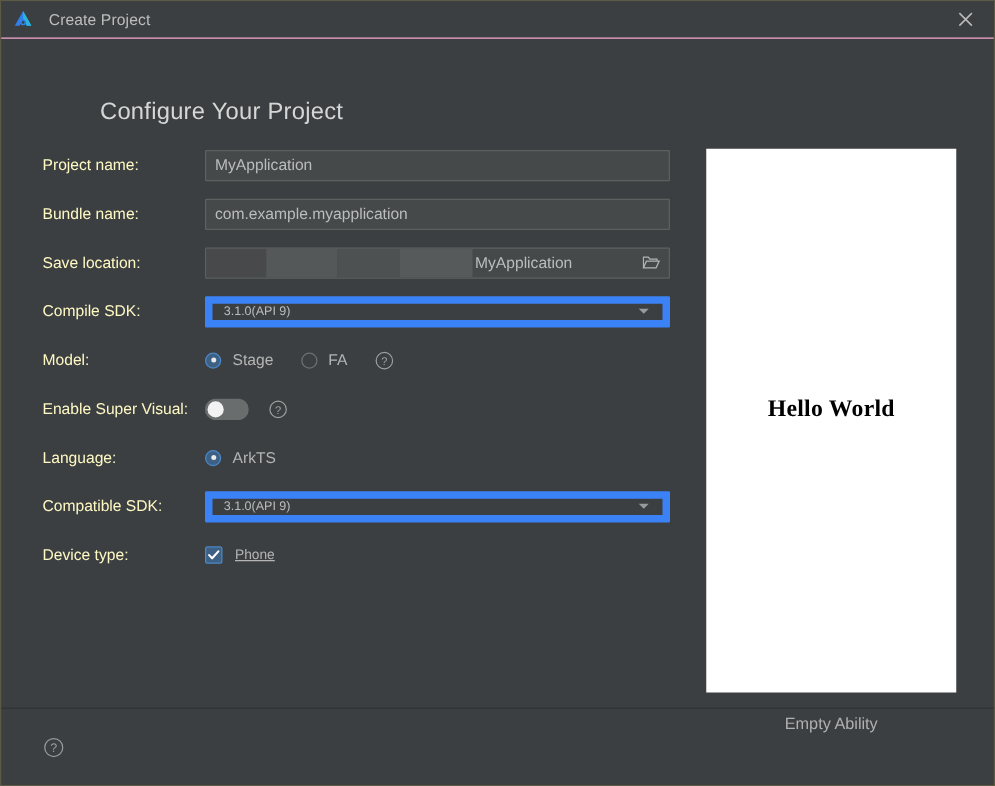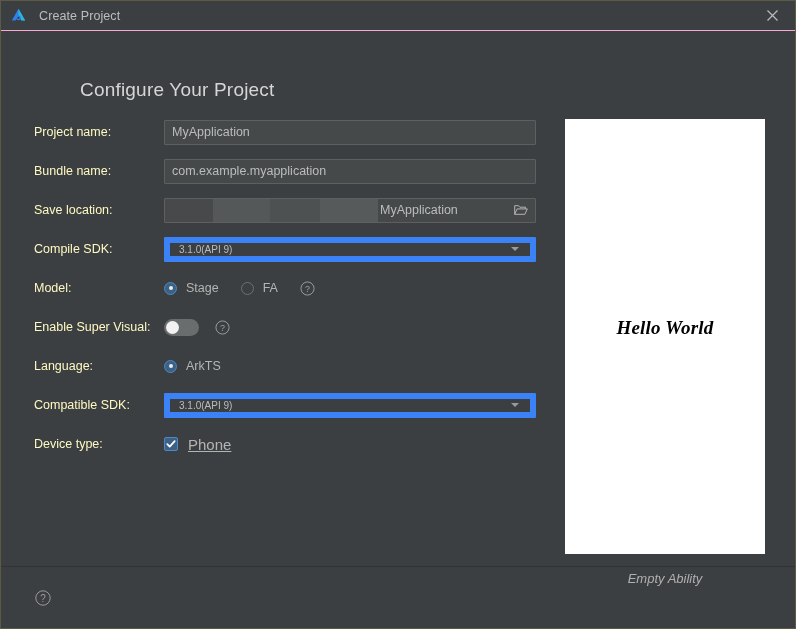--- a/index.html
+++ b/index.html
@@ -252,32 +252,31 @@
     background: #3d6185;
     border: 1px solid #4a88c7;
     border-radius: 2px;
     box-sizing: border-box;
     position: relative;
     flex: 0 0 auto;
   }
   .checkbox svg { position: absolute; left: 1px; top: 1px; }
   .checkbox-label {
     margin-left: 10px;
-    font-size: 15px;
+    font-size: 11px;
     color: #b4b4b4;
     text-decoration: underline;
   }
 
   
   #preview-wrap {
     position: absolute;
     left: 564px;
     top: 88px;
     width: 200px;
-    font-style: italic;
   }
   #preview-phone {
     width: 200px;
     height: 435px;
     background: #ffffff;
     display: flex;
     align-items: flex-start;
     justify-content: center;
     box-sizing: border-box;
   }

